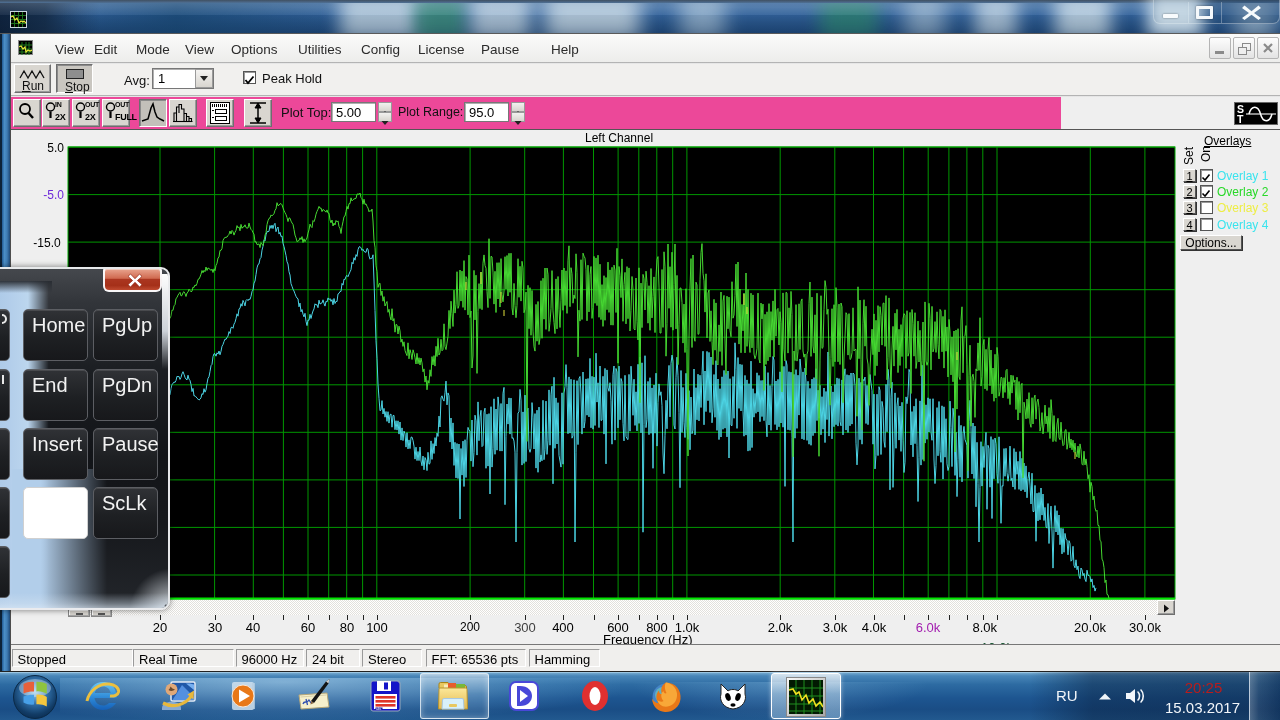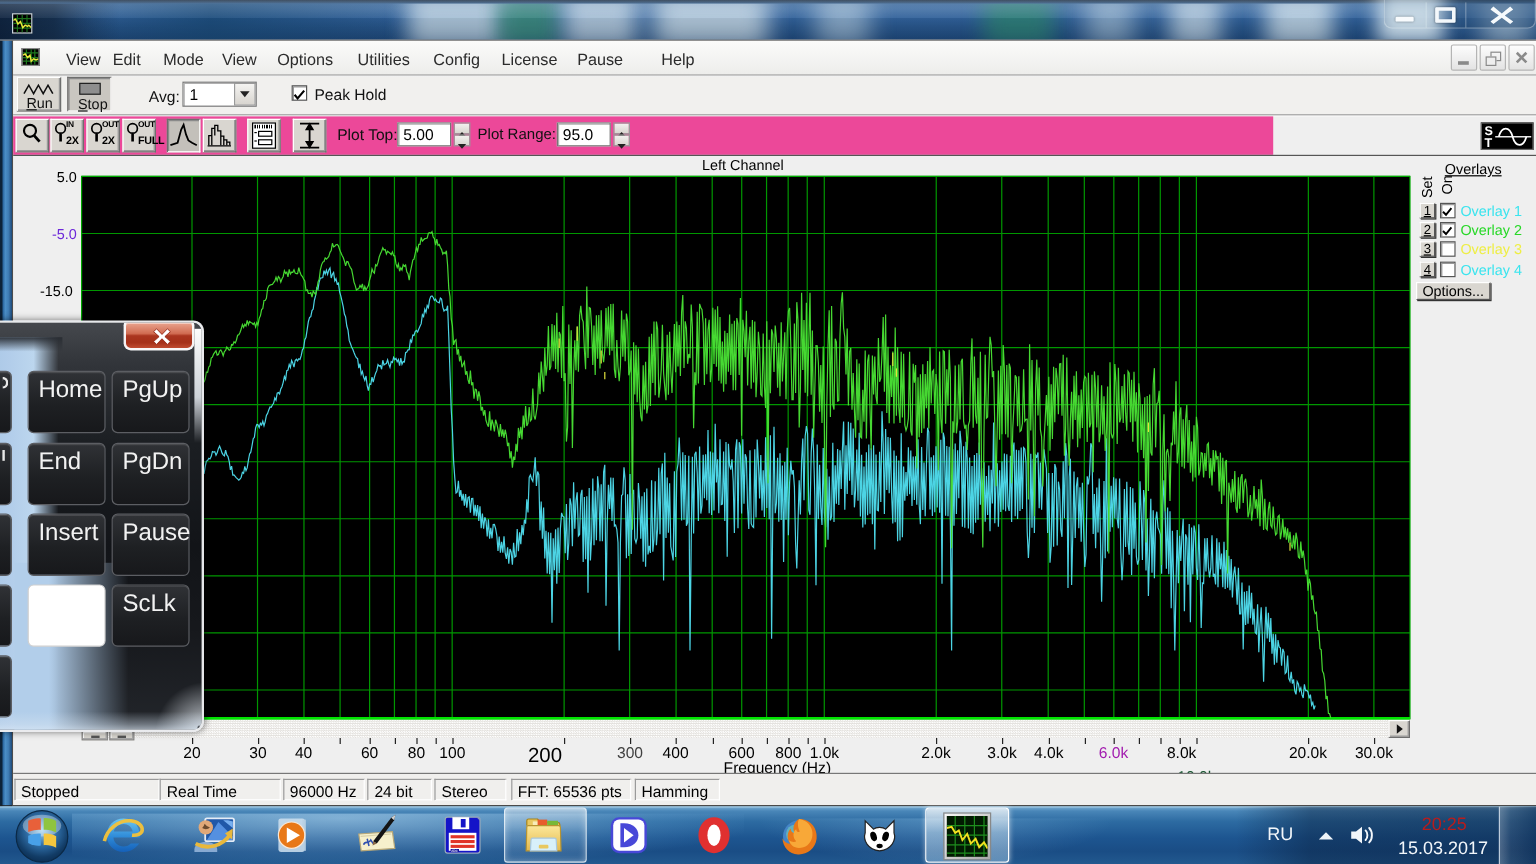--- a/index.html
+++ b/index.html
@@ -309,21 +309,21 @@
 <div class="abs" style="left:982.8px;top:615px;width:1px;height:5px;background:#222"></div>
 <div class="abs" style="left:997.0px;top:615px;width:1px;height:5px;background:#222"></div>
 <div class="abs" style="left:1090.3px;top:615px;width:1px;height:5px;background:#222"></div>
 <div class="abs" style="left:1144.9px;top:615px;width:1px;height:5px;background:#222"></div>
 <div class="abs" style="left:130px;top:620px;width:60px;text-align:center;font-size:13px;color:#000">20</div>
 <div class="abs" style="left:185px;top:620px;width:60px;text-align:center;font-size:13px;color:#000">30</div>
 <div class="abs" style="left:223px;top:620px;width:60px;text-align:center;font-size:13px;color:#000">40</div>
 <div class="abs" style="left:278px;top:620px;width:60px;text-align:center;font-size:13px;color:#000">60</div>
 <div class="abs" style="left:317px;top:620px;width:60px;text-align:center;font-size:13px;color:#000">80</div>
 <div class="abs" style="left:347px;top:620px;width:60px;text-align:center;font-size:13px;color:#000">100</div>
-<div class="abs" style="left:440px;top:620px;width:60px;text-align:left;font-size:17px;color:#000">200</div>
+<div class="abs" style="left:440px;top:620px;width:60px;text-align:center;font-size:12px;color:#000">200</div>
 <div class="abs" style="left:495px;top:620px;width:60px;text-align:center;font-size:13px;color:#404040">300</div>
 <div class="abs" style="left:533px;top:620px;width:60px;text-align:center;font-size:13px;color:#000">400</div>
 <div class="abs" style="left:588px;top:620px;width:60px;text-align:center;font-size:13px;color:#000">600</div>
 <div class="abs" style="left:627px;top:620px;width:60px;text-align:center;font-size:13px;color:#000">800</div>
 <div class="abs" style="left:657px;top:620px;width:60px;text-align:center;font-size:13px;color:#000">1.0k</div>
 <div class="abs" style="left:750px;top:620px;width:60px;text-align:center;font-size:13px;color:#000">2.0k</div>
 <div class="abs" style="left:805px;top:620px;width:60px;text-align:center;font-size:13px;color:#000">3.0k</div>
 <div class="abs" style="left:844px;top:620px;width:60px;text-align:center;font-size:13px;color:#000">4.0k</div>
 <div class="abs" style="left:898px;top:620px;width:60px;text-align:center;font-size:13px;color:#a21caf">6.0k</div>
 <div class="abs" style="left:937px;top:620px;width:60px;text-align:right;font-size:13px;color:#000">8.0k</div>

